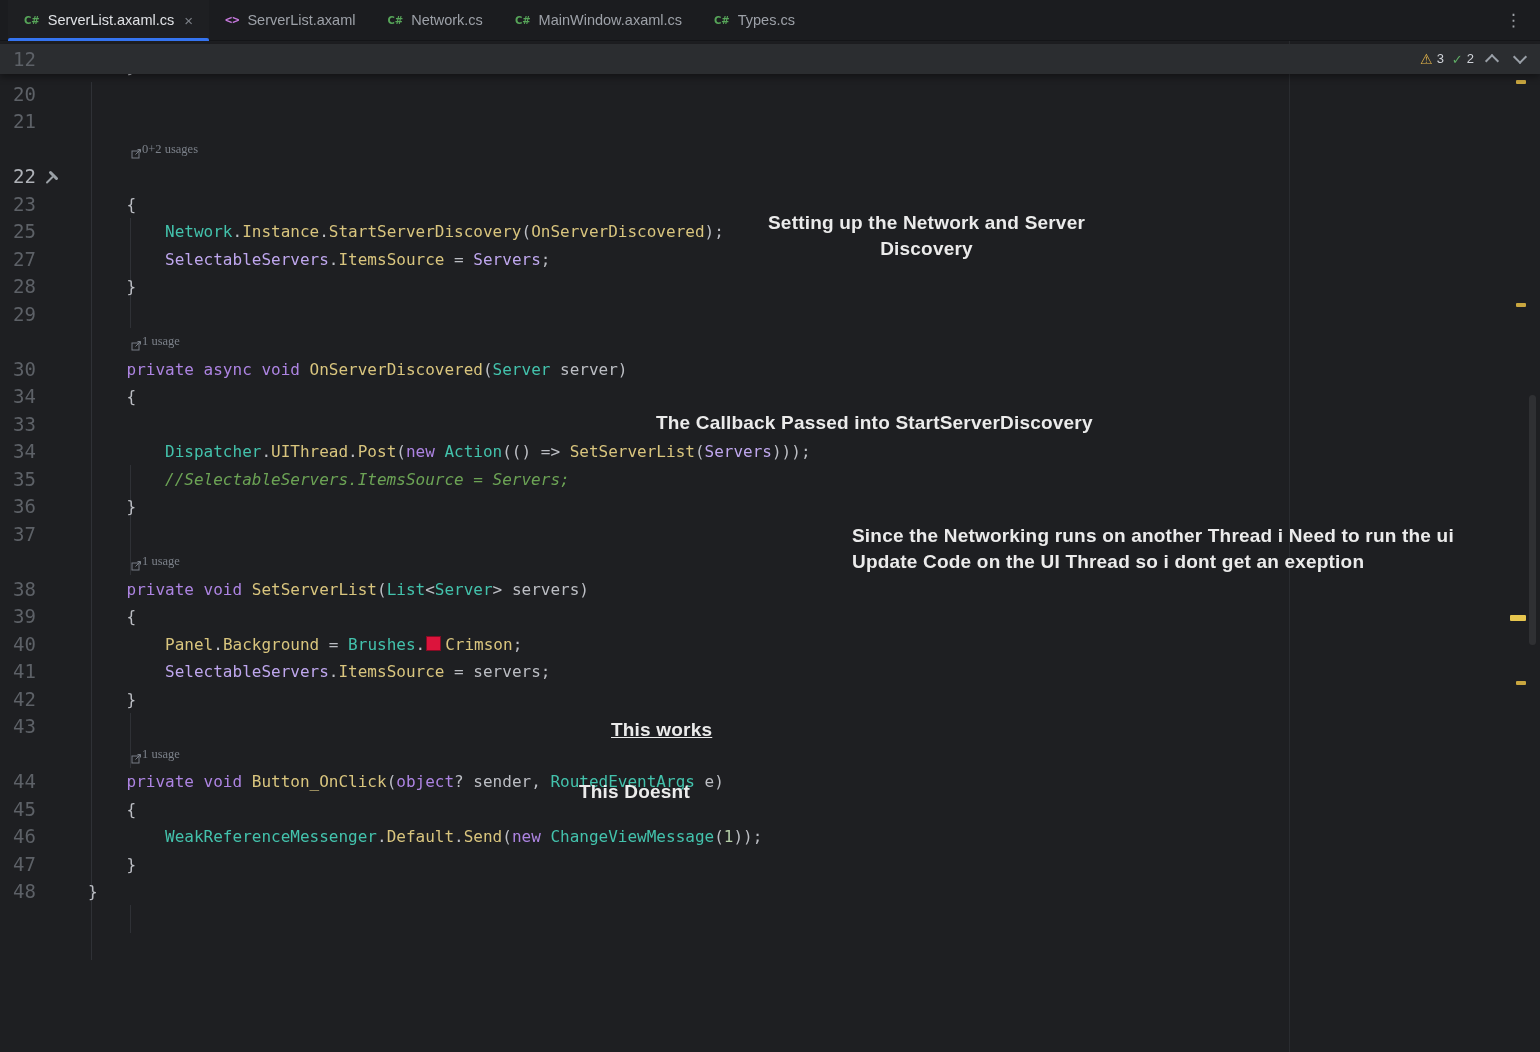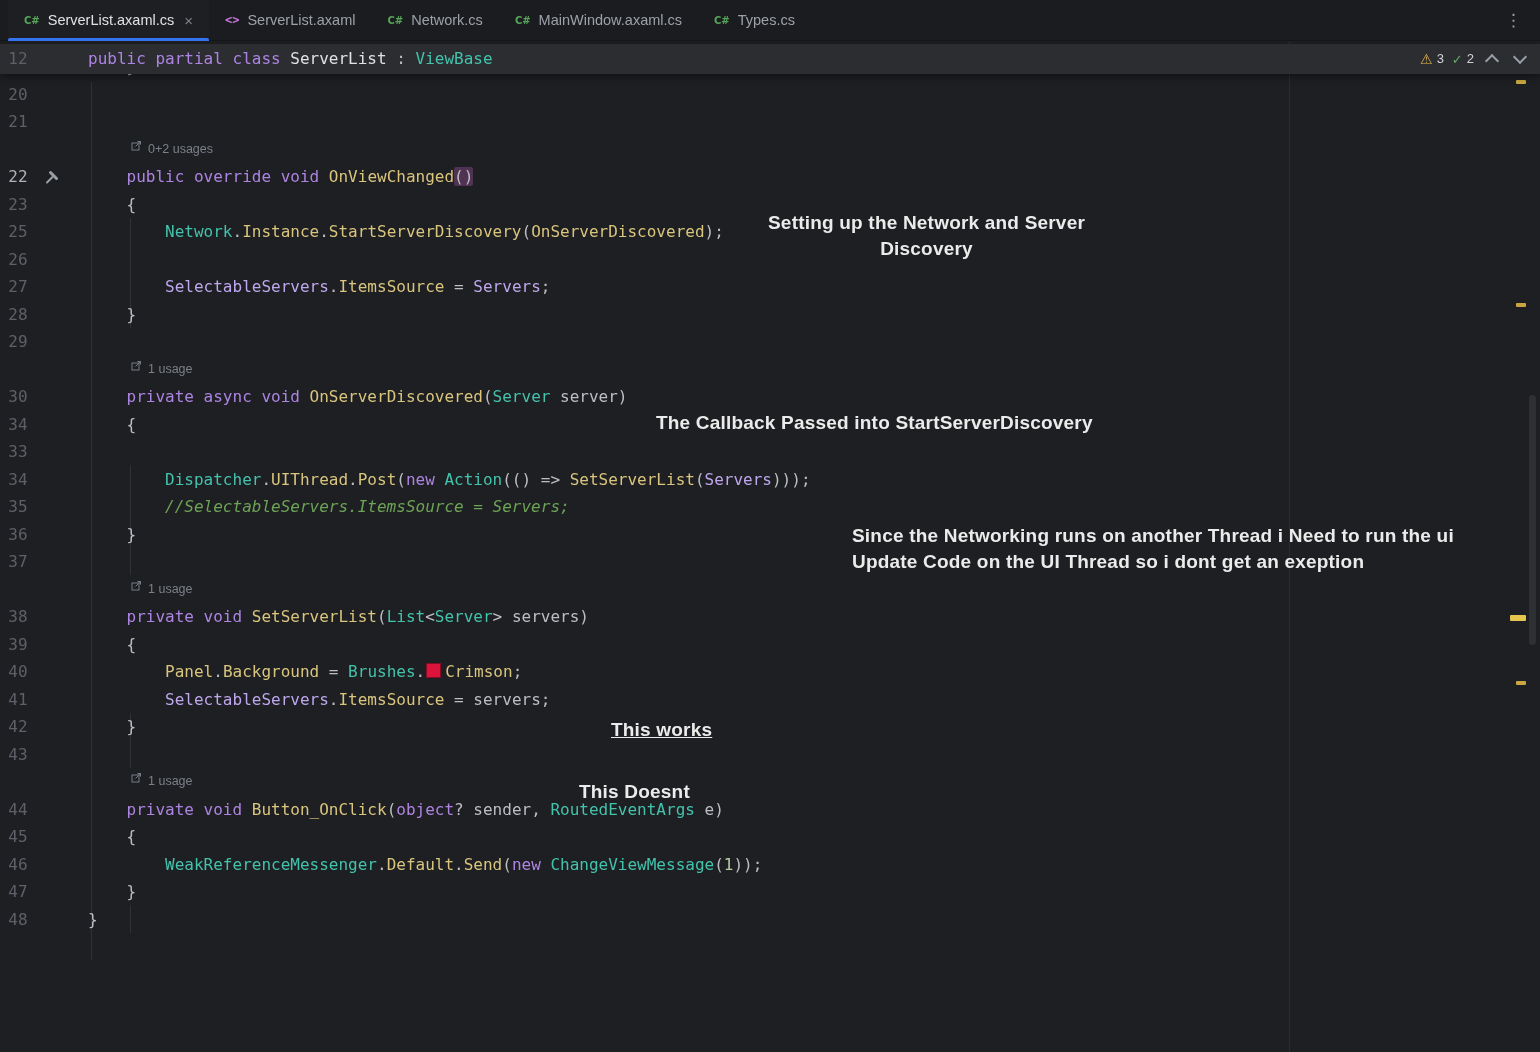--- a/index.html
+++ b/index.html
@@ -22,27 +22,27 @@
   .tab-close{color:#7d8188;font-size:15px;margin-left:2px;line-height:1}
   .tab-overflow{position:absolute;right:12px;top:0;height:40px;display:flex;align-items:center;
     color:#9da0a6;font-size:17px;padding:0 6px}
   
   .editor{position:absolute;top:40px;left:0;right:0;bottom:0;background:#1e1f22}
   .guide{position:absolute;width:1px;background:#2f3136}
   .margin-guide{position:absolute;top:0;bottom:0;left:1289px;width:1px;background:#2a2c30}
   #lines{position:absolute;top:13px;left:0;right:0}
   .line{position:relative;height:27.5px;line-height:27.5px;white-space:pre;
     font-family:"DejaVu Sans Mono",monospace;font-size:16px;color:#bcbec4}
-  .num{position:absolute;left:0;top:0;width:36px;text-align:center;color:#5d6167;font-size:16px}
+  .num{position:absolute;left:0;top:0;width:36px;text-align:right;color:#5d6167;font-size:19px}
   .line.current .num{color:#aeb1b7}
   .code{position:absolute;left:88px;top:0}
   .gutter-icon{position:absolute;left:44px;top:6px;width:16px;height:16px;line-height:0}
   
   .inlay-wrap{position:absolute;left:131px;top:4px;height:19px;display:inline-flex;
-    align-items:flex-start;gap:6px;font-family:Liberation Sans, sans-serif;font-size:12.5px;
+    align-items:flex-end;font-family:Liberation Serif, serif;font-size:12.5px;
     color:#7b8089;line-height:19px;white-space:nowrap}
   .inlay-icon{line-height:0;display:inline-block}
   
   .tk-kw{color:#ad84e2}
   .tk-type{color:#43c2ac}
   .tk-meth{color:#d9c57e}
   .tk-field{color:#bfa7ee}
   .tk-param{color:#bcbec4}
   .tk-plain{color:#bcbec4}
   .tk-white{color:#dfe1e5}
@@ -121,24 +121,23 @@
       <div class="line inlay"><span class="inlay-wrap">
           <span class="inlay-icon"><svg width="11" height="11" viewBox="0 0 11 11">
               <rect x="1" y="3" width="7" height="7" fill="none" stroke="#777d85"></rect>
               <path d="M4.5 6.5 L9.5 1.5 M6.5 1.5 H9.5 V4.5" fill="none" stroke="#777d85"></path>
             </svg></span>
           <span class="inlay-text">0+2 usages</span>
         </span></div>
       <div class="line current"><span class="num">22</span><span class="gutter-icon"><svg width="16" height="16" viewBox="0 0 16 16">
             <path d="M3 13.5 L8.5 8" stroke="#9aa0a6" stroke-width="2" fill="none" stroke-linecap="round"></path>
             <path d="M6.5 3.5 L12.5 9.5" stroke="#9aa0a6" stroke-width="3" fill="none" stroke-linecap="round"></path>
-          </svg></span><span class="code"><span class="tk-plain">    </span><span class="tk-kw">public </span><span class="tk-kw">override </span><span class="tk-kw">void </span><span class="tk-meth">OnViewChanged</span><span class="tk-plain brace-hl">()</span></span></div>
+          </svg></span></div>
       <div class="line"><span class="num">23</span><span class="code"><span class="tk-plain">    {</span></span></div>
       <div class="line"><span class="num">25</span><span class="code"><span class="tk-plain">        </span><span class="tk-type">Network</span><span class="tk-plain">.</span><span class="tk-meth">Instance</span><span class="tk-plain">.</span><span class="tk-meth">StartServerDiscovery</span><span class="tk-plain">(</span><span class="tk-meth">OnServerDiscovered</span><span class="tk-plain">);</span></span></div>
-      <div class="line"><span class="num">26</span><span class="code"></span></div>
       <div class="line"><span class="num">27</span><span class="code"><span class="tk-plain">        </span><span class="tk-field">SelectableServers</span><span class="tk-plain">.</span><span class="tk-meth">ItemsSource</span><span class="tk-plain"> = </span><span class="tk-field">Servers</span><span class="tk-plain">;</span></span></div>
       <div class="line"><span class="num">28</span><span class="code"><span class="tk-plain">    }</span></span></div>
       <div class="line"><span class="num">29</span><span class="code"></span></div>
       <div class="line inlay"><span class="inlay-wrap">
           <span class="inlay-icon"><svg width="11" height="11" viewBox="0 0 11 11">
               <rect x="1" y="3" width="7" height="7" fill="none" stroke="#777d85"></rect>
               <path d="M4.5 6.5 L9.5 1.5 M6.5 1.5 H9.5 V4.5" fill="none" stroke="#777d85"></path>
             </svg></span>
           <span class="inlay-text">1 usage</span>
         </span></div>
@@ -180,21 +179,20 @@
 Discovery</div>
       <div class="annotation" style="left: 656px; top: 370px;">The Callback Passed into StartServerDiscovery</div>
       <div class="annotation" style="left: 852px; top: 483px;">Since the Networking runs on another Thread i Need to run the ui
 Update Code on the UI Thread  so i dont get an exeption</div>
       <div class="annotation" style="left: 611px; top: 677px; text-decoration: underline;">This works</div>
       <div class="annotation" style="left: 579px; top: 703px; margin-top: 36px;">This Doesnt</div>
     </div>
 
   <div class="sticky">
     <span class="num">12</span>
-    <span class="code" id="sticky-code"><span class="tk-kw">public </span><span class="tk-kw">partial </span><span class="tk-kw">class </span><span class="tk-white">ServerList </span><span class="tk-plain">: </span><span class="tk-type">ViewBase</span></span>
     <div class="inspections">
       <span class="insp">
         <span class="warn-icon">⚠</span>
         <span class="insp-count">3</span>
       </span>
       <span class="insp">
         <span class="ok-icon">✓</span>
         <span class="insp-count">2</span>
       </span>
       <span class="chev-btn">

